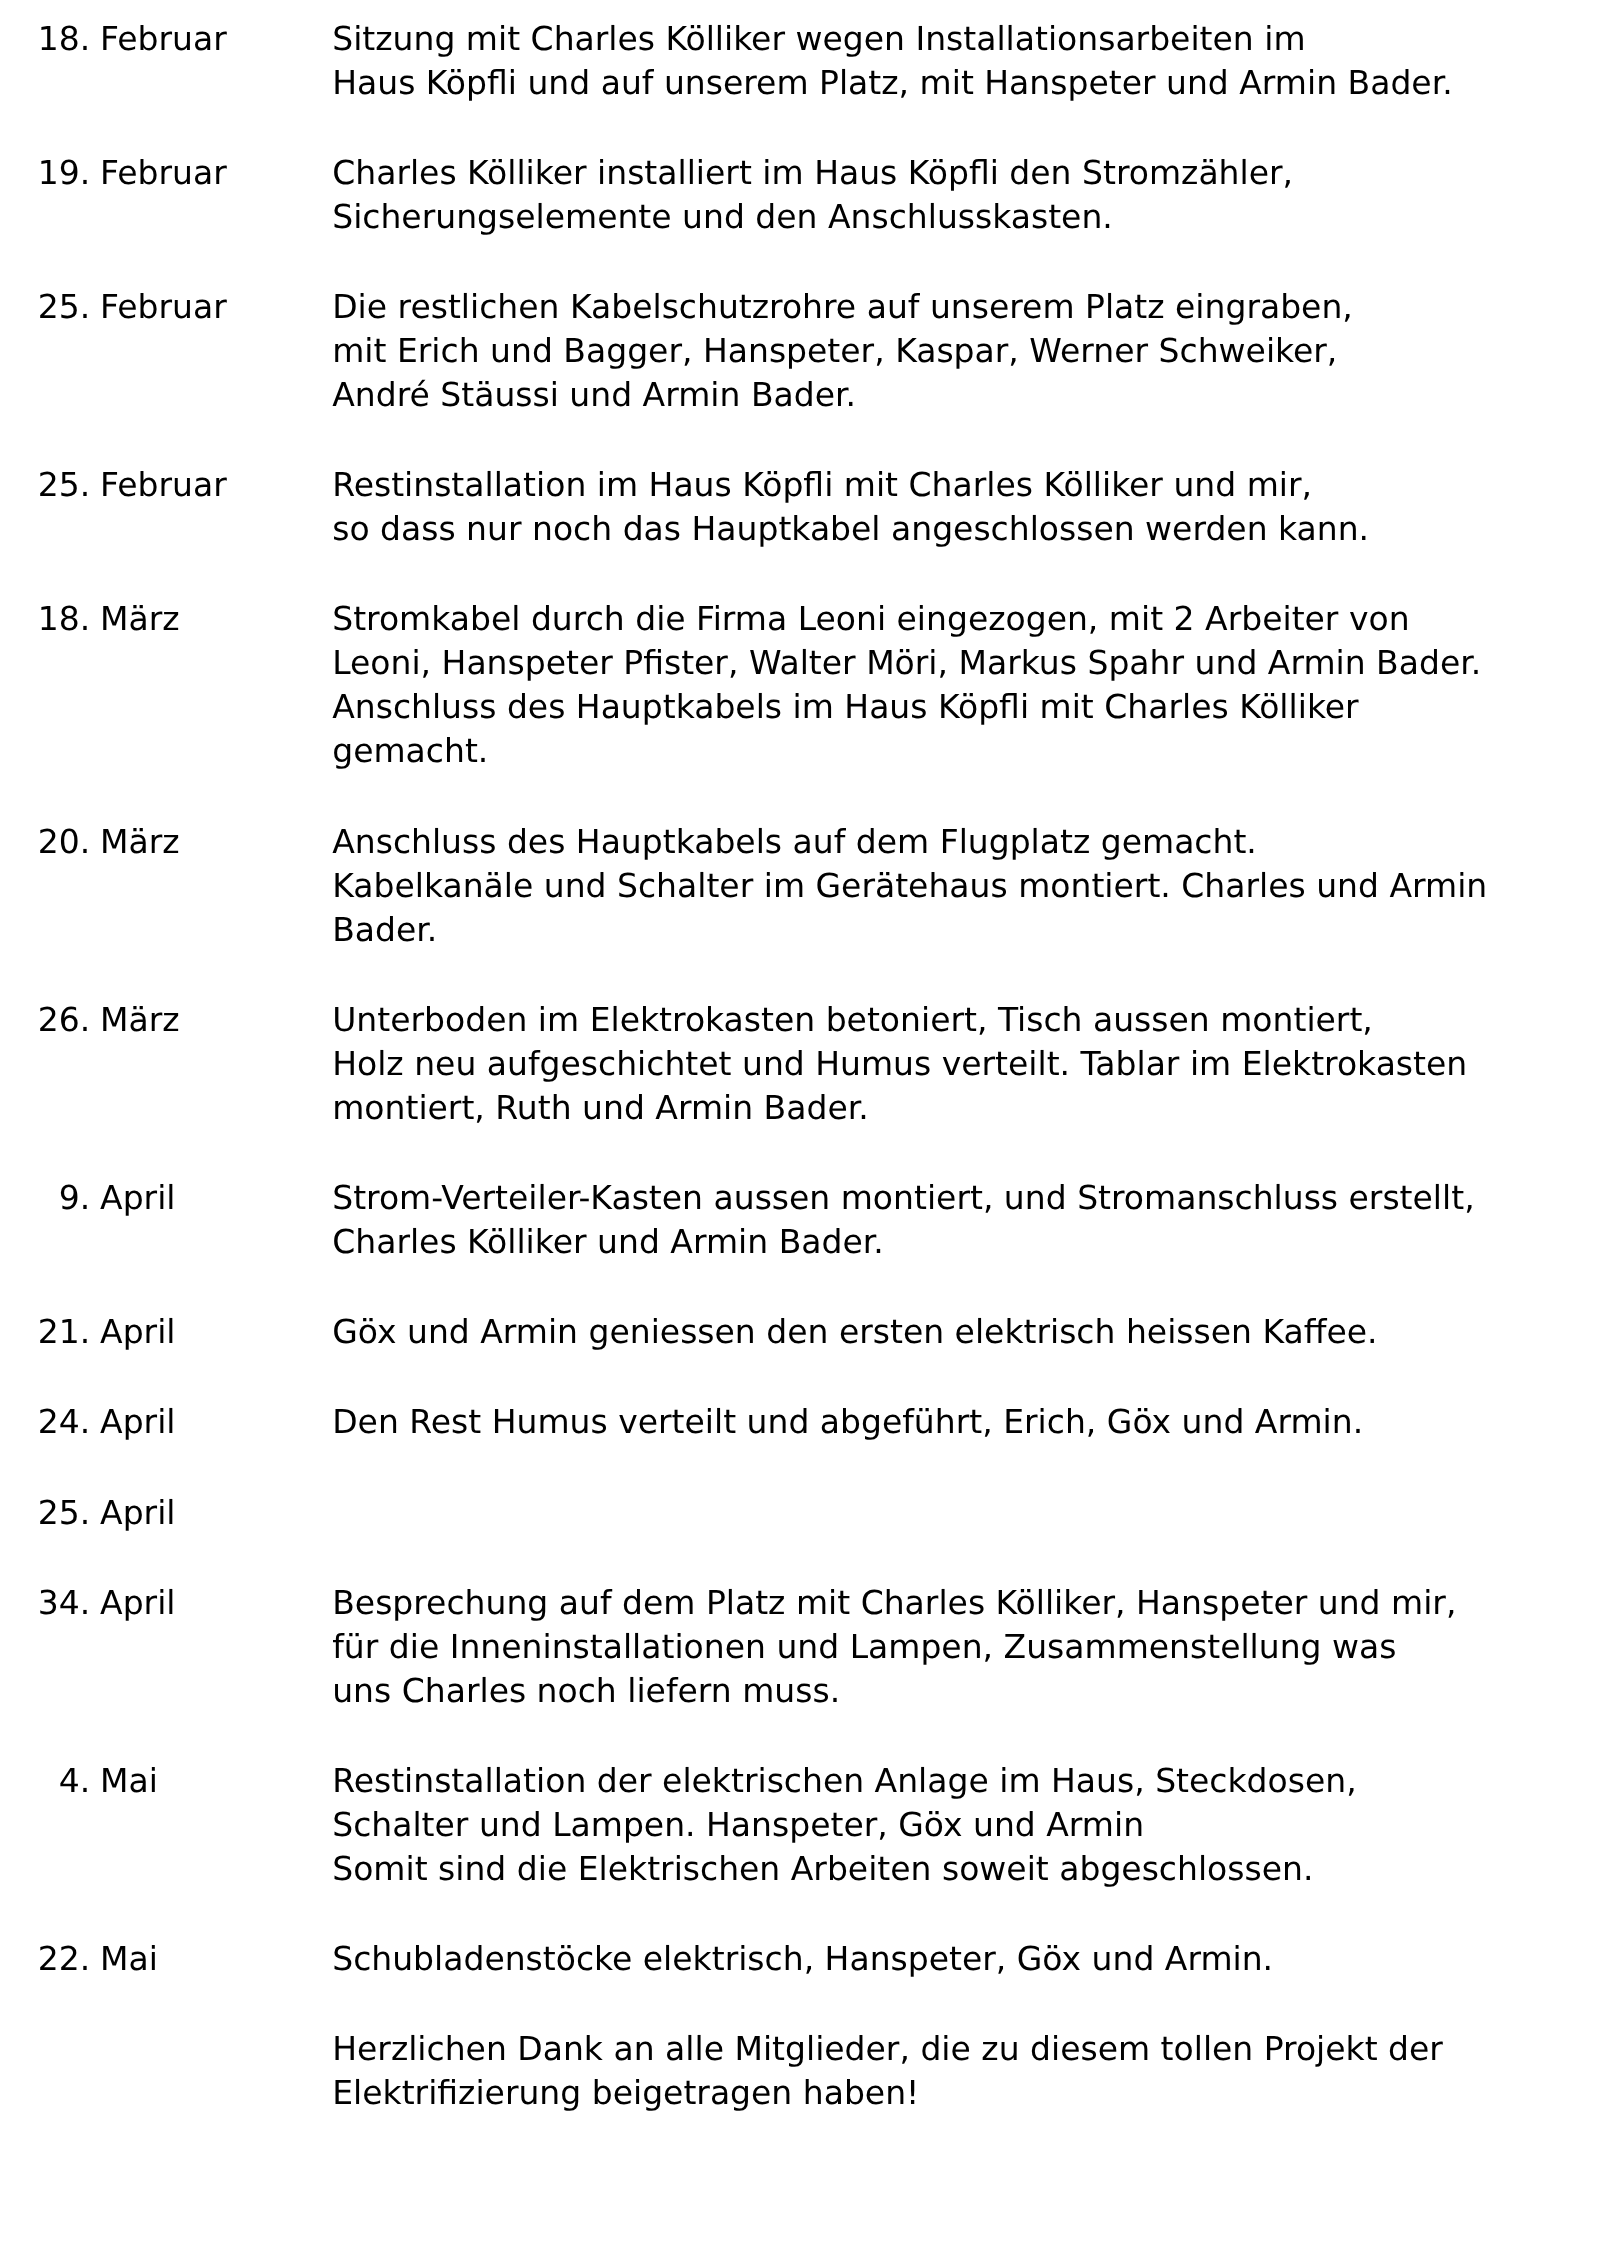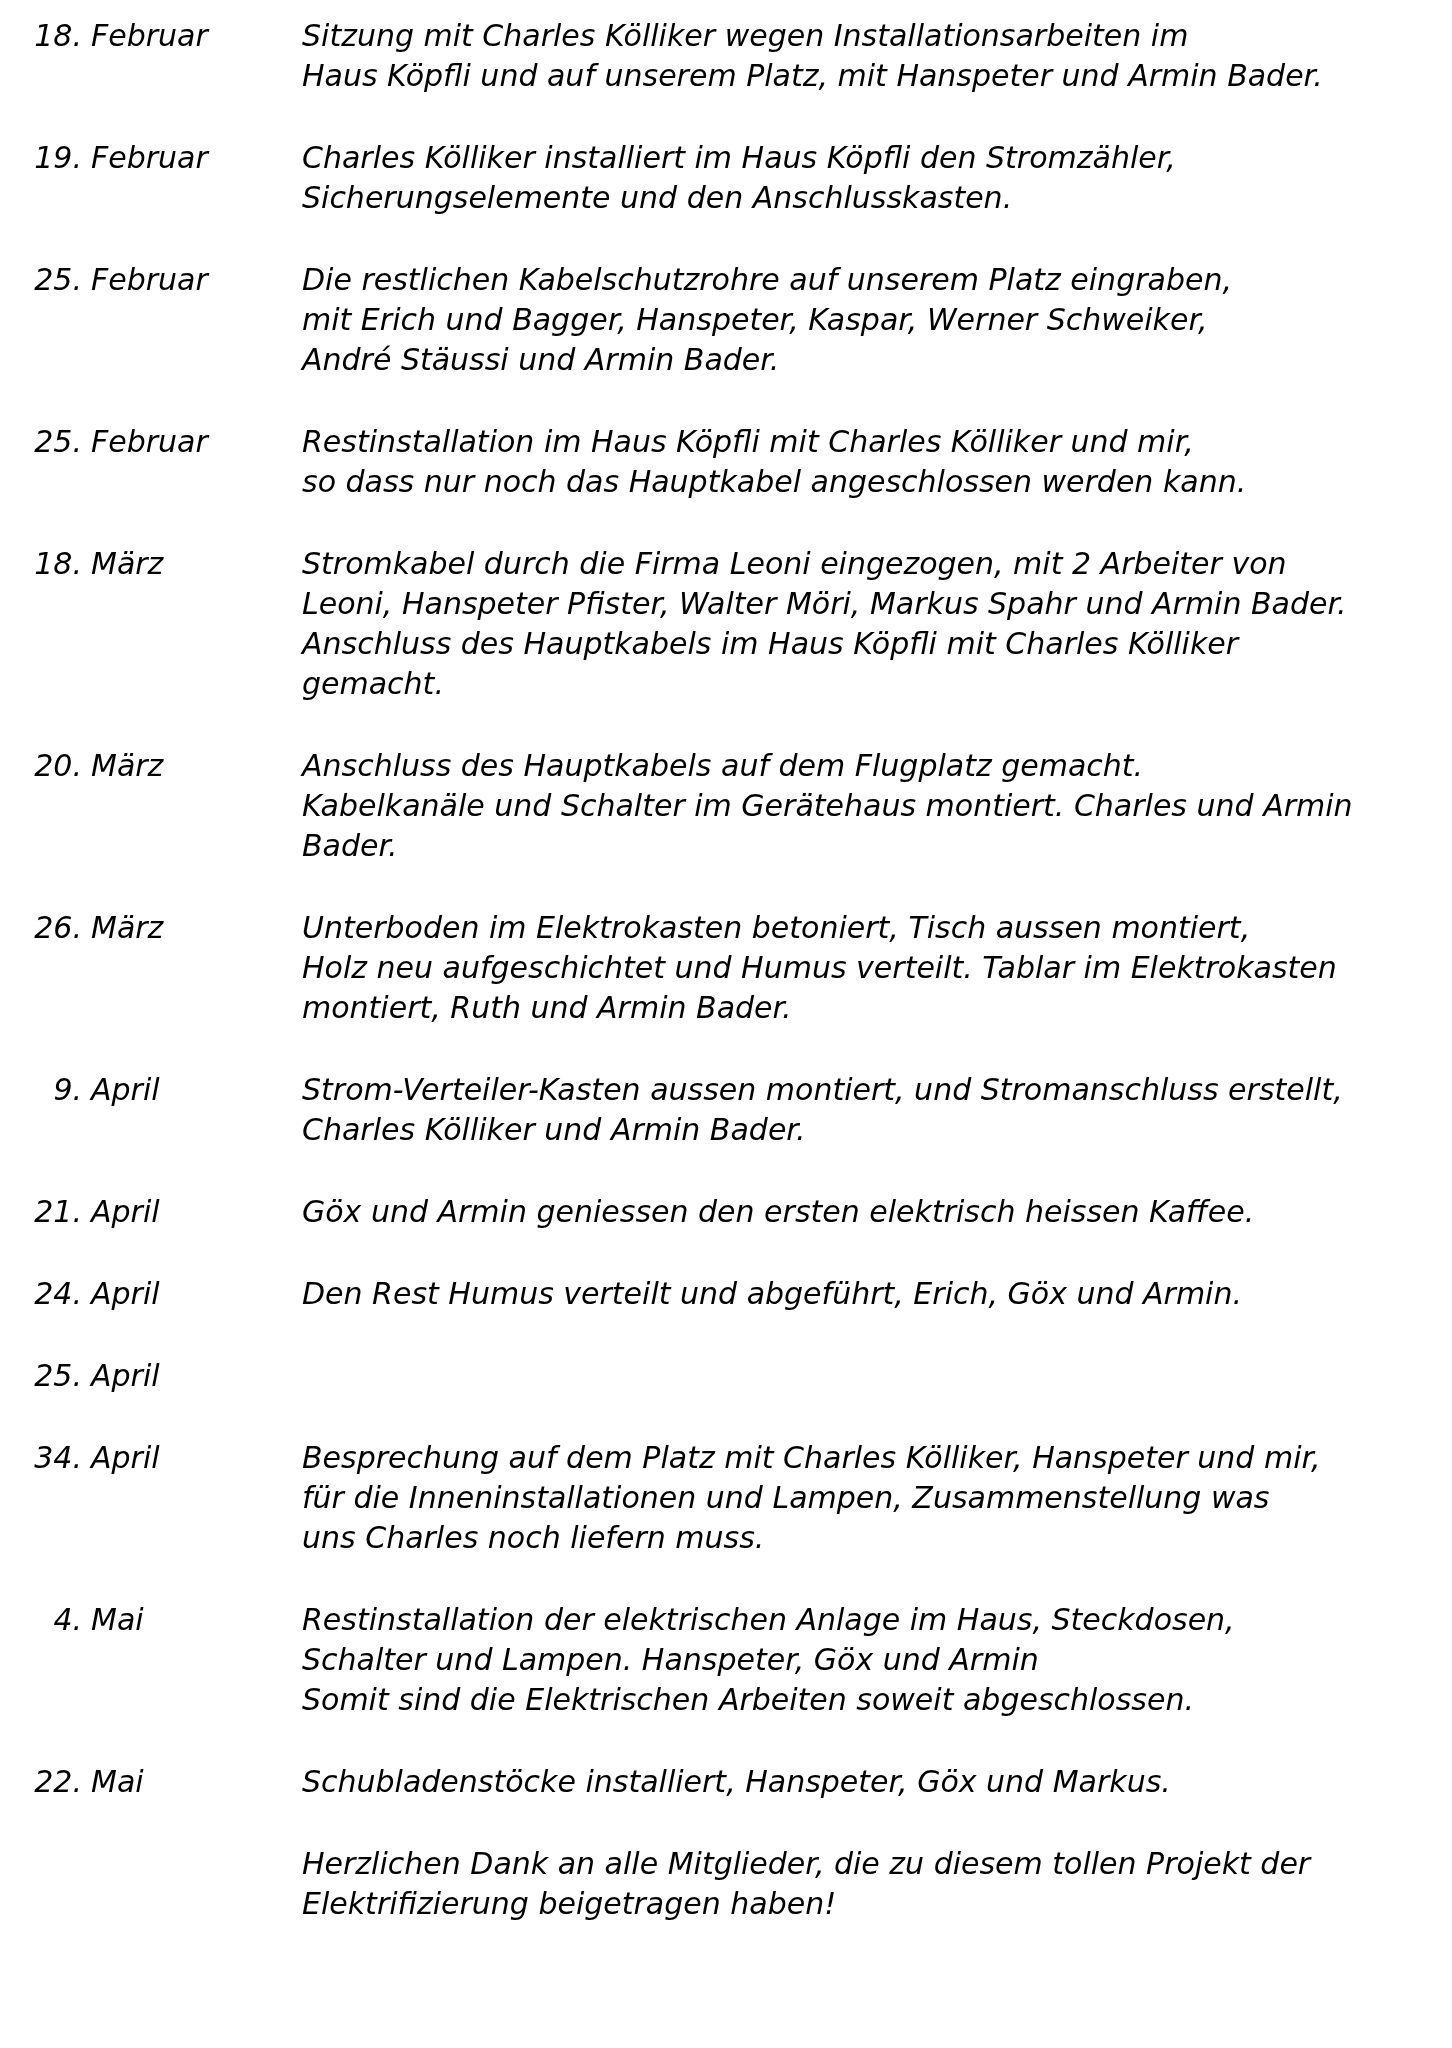--- a/index.html
+++ b/index.html
@@ -14,21 +14,20 @@
     color: #000000;
     font-family: "DejaVu Sans", "Liberation Sans", sans-serif;
     font-size: 30px;
     line-height: 40px;
   }
   .doc {
     box-sizing: border-box;
     width: 1452px;
     height: 1828px;
     padding: 16px 0 0 28px;
-    font-style: italic;
   }
   .row {
     display: flex;
     align-items: flex-start;
     margin-bottom: 42px;
   }
   .datecell {
     flex: 0 0 274px;
     width: 274px;
     white-space: nowrap;
@@ -133,21 +132,21 @@
   <div class="row">
     <div class="datecell"><span class="day">4.</span><span class="month">Mai</span></div>
     <div class="desc">Restinstallation der elektrischen Anlage im Haus, Steckdosen,
 Schalter und Lampen. Hanspeter, Göx und Armin
 Somit sind die Elektrischen Arbeiten soweit abgeschlossen.</div>
   </div>
 
 
   <div class="row">
     <div class="datecell"><span class="day">22.</span><span class="month">Mai</span></div>
-    <div class="desc">Schubladenstöcke installiert, Hanspeter, Göx und Markus.</div>
+    <div class="desc">Schubladenstöcke elektrisch, Hanspeter, Göx und Armin.</div>
   </div>
 
   <div class="row closing-row">
     <div class="datecell"></div>
     <div class="desc">Herzlichen Dank an alle Mitglieder, die zu diesem tollen Projekt der
 Elektrifizierung beigetragen haben!</div>
   </div>
 
 </div>
 

